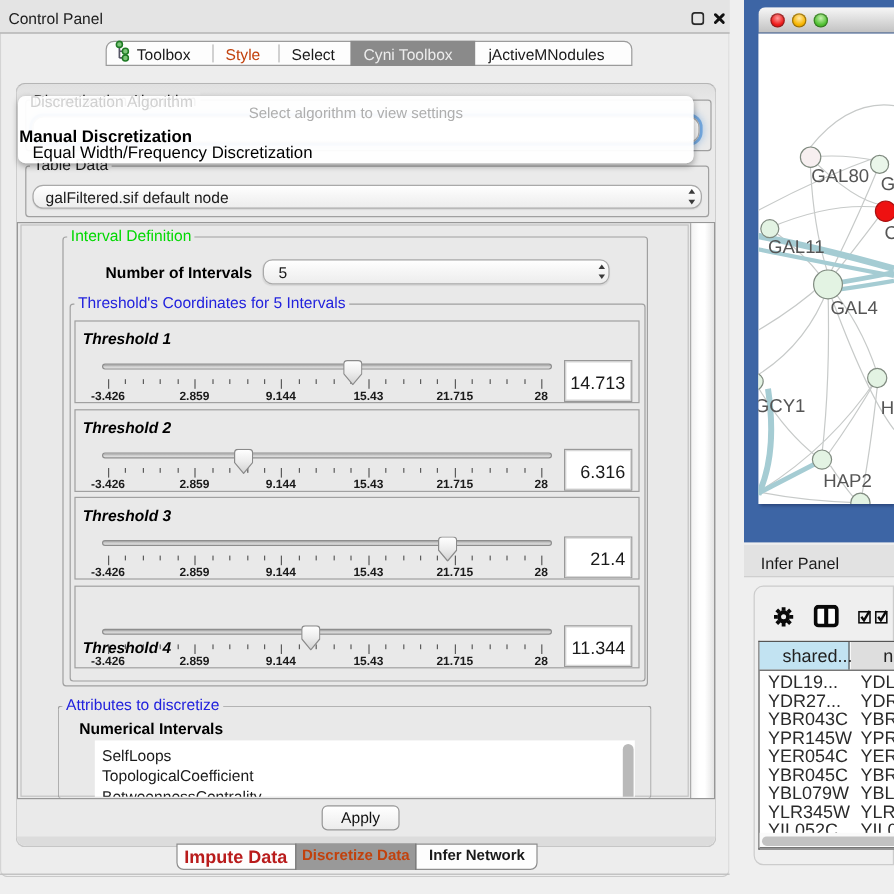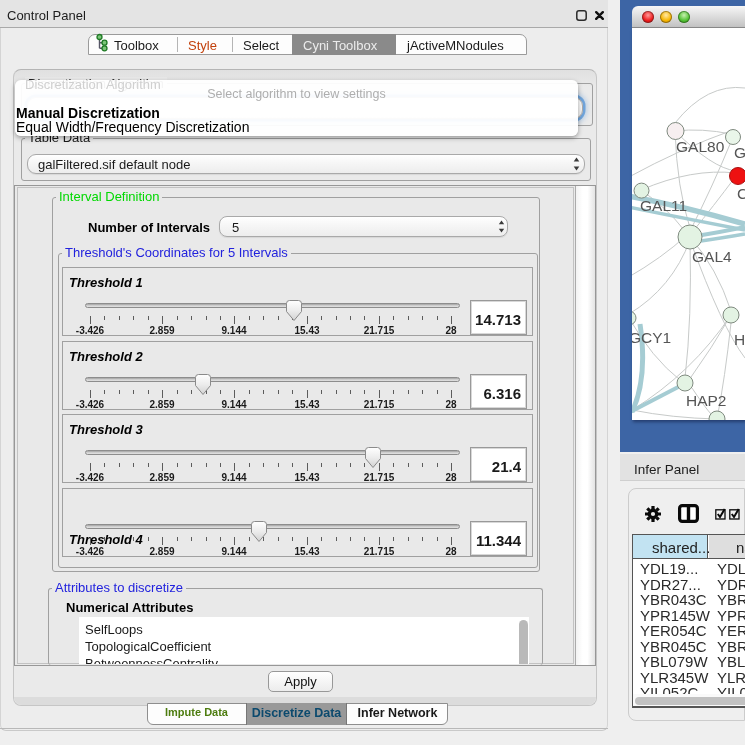--- a/index.html
+++ b/index.html
@@ -9,21 +9,21 @@
   .group { position:absolute; border:1px solid #a0a0a0; border-radius:3px; }
   .gtitle { position:absolute; background:#e9e9e9; padding:0 3px; font-size:13px; line-height:13px; }
   .combo { position:absolute; border:1px solid #a9a9a9; border-radius:5px;
            background:linear-gradient(#ffffff, #f6f6f6 45%, #ededed); box-shadow:0 1px 1px rgba(0,0,0,0.08); }
   .combotext { position:absolute; font-size:13px; color:#1a1a1a; }
   .arrows { position:absolute; width:9px; color:#444; }
   .tick { position:absolute; width:1px; background:#5c5c5c; }
   .ticklabel { position:absolute; font-size:10px; font-weight:bold; color:#1a1a1a; transform:translateX(-50%); white-space:nowrap; }
   .valuebox { position:absolute; width:57px; height:35px; background:#fff; border:1px solid #999;
               box-shadow:inset 0 0 0 1px #d8d8d8; font-size:15px; color:#1a1a1a; text-align:right;
-              padding:10px 5px 0 0;font-weight:bold; }
+              padding:10px 5px 0 0; }
   .thr { position:absolute; left:62px; width:471px; height:69px; border:1px solid #a0a0a0; }
   .thrlabel { position:absolute; left:7px; top:6px; font-size:13px; font-weight:bold; color:#000;font-style:italic; }
   .track { position:absolute; height:5px; background:linear-gradient(#9e9e9e,#c9c9c9 40%,#e3e3e3); border:1px solid #8d8d8d; border-radius:3px; }
   .thumb { position:absolute; width:16px; height:21px; }
   .rowtext { font-size:15px; color:#2a2a2a; }
 </style>
 </head>
 <body>
 
 
@@ -262,44 +262,44 @@
 <div class="ticklabel" style="left:379px;top:546px;">21.715</div>
 <div class="ticklabel" style="left:451px;top:546px;">28</div>
 <svg class="thumb" style="left:251px;top:521px;" width="16" height="21" viewBox="0 0 16 21">
     <path d="M3.5 0.5 H12.5 Q15.5 0.5 15.5 3.5 V11.5 L8 20.5 L0.5 11.5 V3.5 Q0.5 0.5 3.5 0.5 Z" fill="url(#thg)" stroke="#8a8a8a" stroke-width="1"></path>
   </svg>
 <div class="valuebox" style="left:470px;top:521px;">11.344</div>
 
 
 <div class="group" style="left:48px;top:588px;width:495px;height:77px;border-bottom:none;"></div>
 <div class="gtitle" style="left:52px;top:581px;color:#2222dd;">Attributes to discretize</div>
-<div class="abs" style="left:66px;top:600px;font-size:13px;font-weight:bold;color:#000;">Numerical Attributes</div>
+<div class="abs" style="left:66px;top:600px;font-size:13px;font-weight:bold;color:#000;">Numerical Intervals</div>
 <div class="abs" style="left:79px;top:617px;width:450px;height:47px;background:#ffffff;overflow:hidden;">
   <div style="position:absolute;left:6px;top:4px;font-size:13px;color:#1a1a1a;line-height:17px;">SelfLoops<br>TopologicalCoefficient<br>BetweennessCentrality</div>
   <div style="position:absolute;right:1px;top:3px;width:9px;height:60px;background:#b9b9b9;border-radius:5px;"></div>
 </div>
 
 
 <div class="abs" style="left:268px;top:671px;width:65px;height:21px;background:linear-gradient(#ffffff,#ececec);border:1px solid #989898;border-radius:5px;text-align:center;font-size:13px;color:#111;padding-top:2px;">Apply</div>
 
 
 <div class="abs" style="left:147px;top:703px;width:301px;height:22px;background:#fdfdfd;border:1px solid #8e8e8e;border-radius:0 0 6px 6px;"></div>
 <div class="abs" style="left:246px;top:703px;width:101px;height:22px;background:#999999;border-left:1px solid #777;border-right:1px solid #777;"></div>
-<div class="abs" style="left:147px;top:706px;width:99px;text-align:center;font-size:11px;font-weight:bold;color:#4d7c0f;">Impute Data</div>
-<div class="abs" style="left:246px;top:706px;width:101px;text-align:center;font-size:12.5px;font-weight:bold;color:#0c4a6e;">Discretize Data</div>
+<div class="abs" style="left:147px;top:706px;width:99px;text-align:center;font-size:15px;font-weight:bold;color:#b91c1c;">Impute Data</div>
+<div class="abs" style="left:246px;top:706px;width:101px;text-align:center;font-size:12.5px;font-weight:bold;color:#c2410c;">Discretize Data</div>
 <div class="abs" style="left:347px;top:706px;width:101px;text-align:center;font-size:12.5px;font-weight:bold;color:#1a1a1a;">Infer Network</div>
 <div class="abs" style="left:0;top:728px;width:608px;height:1px;background:#b8b8b8;"></div>
 
 
 <div class="abs" style="left:15px;top:80px;width:563px;height:56px;background:rgba(255,255,255,0.95);border-radius:6px;box-shadow:0 2px 5px rgba(0,0,0,0.35);"></div>
 <div class="abs" style="left:15px;top:80px;width:563px;height:56px;overflow:hidden;">
   <div style="position:absolute;left:10px;top:-3px;font-size:13px;color:#d0d0d0;">Discretization Algorithm</div>
   <div style="position:absolute;left:0;top:7px;width:100%;text-align:center;font-size:12.5px;color:#aeaeae;">Select algorithm to view settings</div>
   <div style="position:absolute;left:1px;top:25px;font-size:14px;font-weight:bold;color:#000;">Manual Discretization</div>
-  <div style="position:absolute;left:1px;top:38.5px;font-size:14px;color:#000;">Equal Width/Frequency Discretization</div>
+  <div style="position:absolute;left:1px;top:38.5px;font-size:14px;color:#000;padding-left:11px;">Equal Width/Frequency Discretization</div>
 </div>
 
 
 <div class="abs" style="left:620px;top:0;width:125px;height:452px;background:#3d65a5;"></div>
 <div class="abs" style="left:632px;top:6px;width:113px;height:22px;background:linear-gradient(#f7f7f7,#d2d2d2 70%,#c2c2c2);border-radius:6px 0 0 0;border-bottom:1px solid #8a8a8a;"></div>
 <div class="abs" style="left:642px;top:11px;width:12px;height:12px;border-radius:50%;background:radial-gradient(circle at 50% 35%, #ff9a9a, #ee1c1c 55%, #b30000);box-shadow:inset 0 0 0 1px rgba(80,40,40,0.55);"></div>
 <div class="abs" style="left:660px;top:11px;width:12px;height:12px;border-radius:50%;background:radial-gradient(circle at 50% 35%, #ffe9a8, #f7b500 55%, #b37c00);box-shadow:inset 0 0 0 1px rgba(90,70,20,0.55);"></div>
 <div class="abs" style="left:678px;top:11px;width:12px;height:12px;border-radius:50%;background:radial-gradient(circle at 50% 35%, #c8f0b0, #52c234 55%, #2c7d14);box-shadow:inset 0 0 0 1px rgba(40,80,30,0.55);"></div>
 
 <svg class="abs" style="left:632px;top:28px;background:#ffffff;box-shadow:1px 2px 3px rgba(0,0,30,0.4);" width="113" height="392" viewBox="0 0 113 392">

